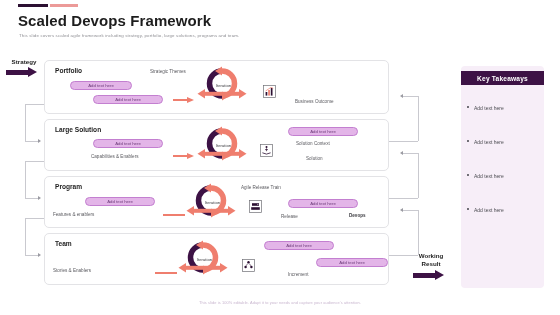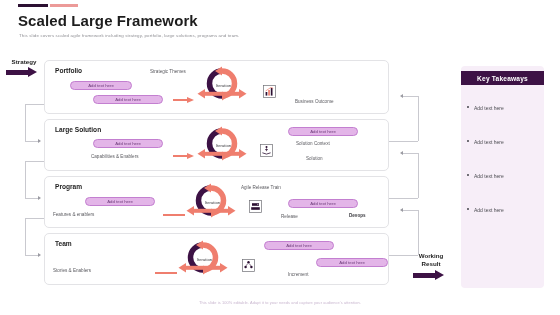--- a/index.html
+++ b/index.html
@@ -127,21 +127,21 @@
   }
 </style>
 </head>
 <body>
 
 <div id="slide">
 
   <div class="accent-bar" id="accent-dark"></div>
   <div class="accent-bar" id="accent-pink"></div>
 
-  <div id="page-title">Scaled Large Framework</div>
+  <div id="page-title">Scaled Devops Framework</div>
   <div id="page-subtitle">This slide covers scaled agile framework including strategy, portfolio, large solutions, programs and team.</div>
 
   <div id="strategy-group">
     <div id="strategy-label">Strategy</div>
     <div class="fat-arrow">
       <div class="shaft"></div>
         <div class="head"></div>
     </div>
   </div>
 

